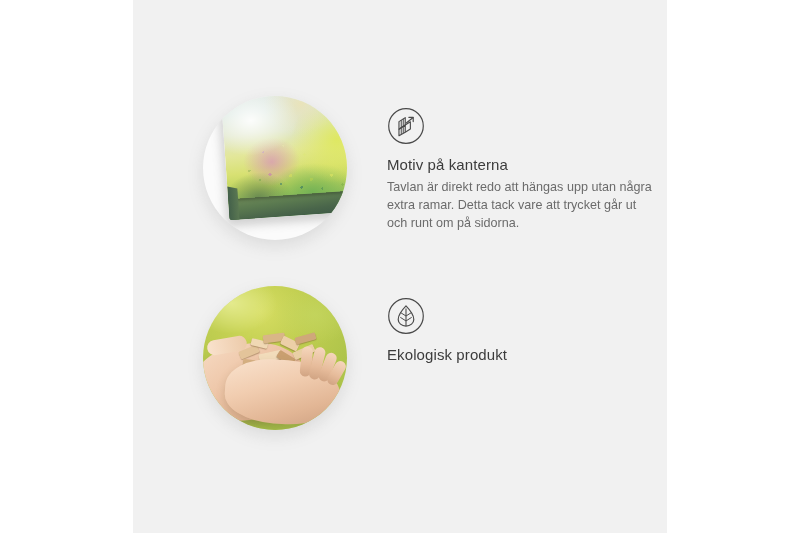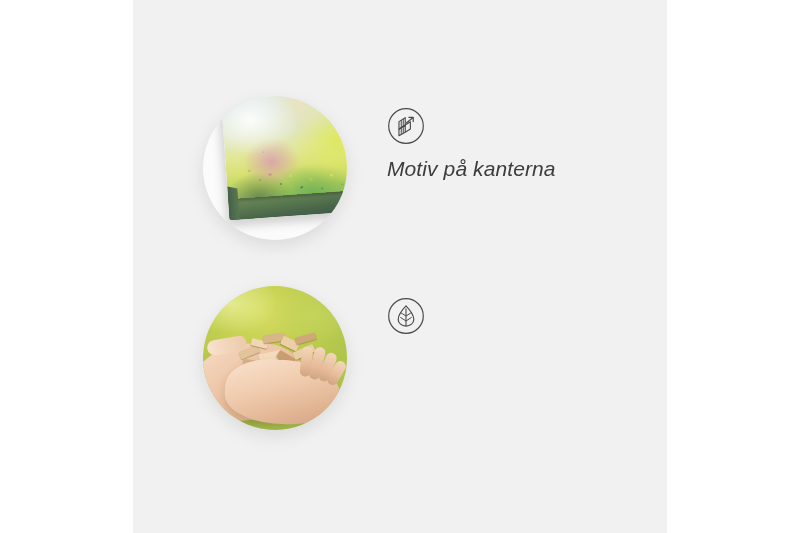--- a/index.html
+++ b/index.html
@@ -254,26 +254,25 @@
     width: 272px;
   }
   .feature-icon {
     width: 38px;
     height: 38px;
     margin-bottom: 11px;
     display: block;
   }
   .feature-title {
     margin: 0 0 5px 0;
-    font-size: 21px;
+    font-size: 15px;
     font-weight: 400;
     color: #3c3c3c;
     letter-spacing: .1px;
     line-height: 1.2;
-    font-style: italic;
   }
   .feature-body {
     margin: 0;
     font-size: 12.6px;
     font-weight: 400;
     color: #6b6b6b;
     line-height: 1.42;
     max-width: 268px;
   }
 </style>
@@ -304,20 +303,21 @@
         <path d="M12.6 23.4 L19.2 19.0 L19.2 26.6 L12.6 30.2 Z" fill="none" stroke="#4a4a4a" stroke-width="1.2" stroke-linejoin="round"></path>
         <path d="M15.0 13.8 L15.0 21.6" fill="none" stroke="#4a4a4a" stroke-width="1.05"></path>
         <path d="M17.1 12.5 L17.1 20.3" fill="none" stroke="#4a4a4a" stroke-width="1.05"></path>
         <path d="M15.0 21.6 L15.0 28.6" fill="none" stroke="#4a4a4a" stroke-width="1.05"></path>
         <path d="M17.1 20.3 L17.1 27.5" fill="none" stroke="#4a4a4a" stroke-width="1.05"></path>
         <path d="M19.2 19.0 L24.6 15.6 L24.6 23.2 L19.2 26.6" fill="none" stroke="#4a4a4a" stroke-width="1.2" stroke-linejoin="round"></path>
         <path d="M20.6 16.6 L27.2 11.3" fill="none" stroke="#4a4a4a" stroke-width="1.25" stroke-linecap="round"></path>
         <path d="M23.0 10.9 L27.6 10.9 L27.6 15.3" fill="none" stroke="#4a4a4a" stroke-width="1.25" stroke-linecap="round" stroke-linejoin="round"></path>
       </svg>
       <h3 class="feature-title">Motiv på kanterna</h3>
+      <p class="feature-body">Tavlan är direkt redo att hängas upp utan några extra ramar. Detta tack vare att trycket går ut och runt om på sidorna.</p>
     </div>
   </div>
 
   <div class="feature feature-2">
 
     <div class="thumb thumb-eco">
       <div class="eco-bg-blur"></div>
       <div class="hand-back"></div>
       <div class="thumb-finger"></div>
       <div class="chips">
@@ -350,16 +350,17 @@
       <svg class="feature-icon" viewBox="0 0 40 40">
         <circle cx="20" cy="20" r="18.2" fill="none" stroke="#4a4a4a" stroke-width="1.25"></circle>
         <path d="M20 9.4 C25.6 15.2 28.2 20.0 28.2 23.6 C28.2 27.6 24.6 30.6 20 30.6
                  C15.4 30.6 11.8 27.6 11.8 23.6 C11.8 20.0 14.4 15.2 20 9.4 Z" fill="none" stroke="#4a4a4a" stroke-width="1.25" stroke-linejoin="round"></path>
         <path d="M20 12.0 L20 30.6" fill="none" stroke="#4a4a4a" stroke-width="1.15"></path>
         <path d="M20 20.0 L14.6 16.6" fill="none" stroke="#4a4a4a" stroke-width="1.05"></path>
         <path d="M20 20.0 L25.4 16.6" fill="none" stroke="#4a4a4a" stroke-width="1.05"></path>
         <path d="M20 25.2 L14.0 21.4" fill="none" stroke="#4a4a4a" stroke-width="1.05"></path>
         <path d="M20 25.2 L26.0 21.4" fill="none" stroke="#4a4a4a" stroke-width="1.05"></path>
       </svg>
+      <h3 class="feature-title">Ekologisk produkt</h3>
     </div>
   </div>
 
 </div>
 
 </body></html>

